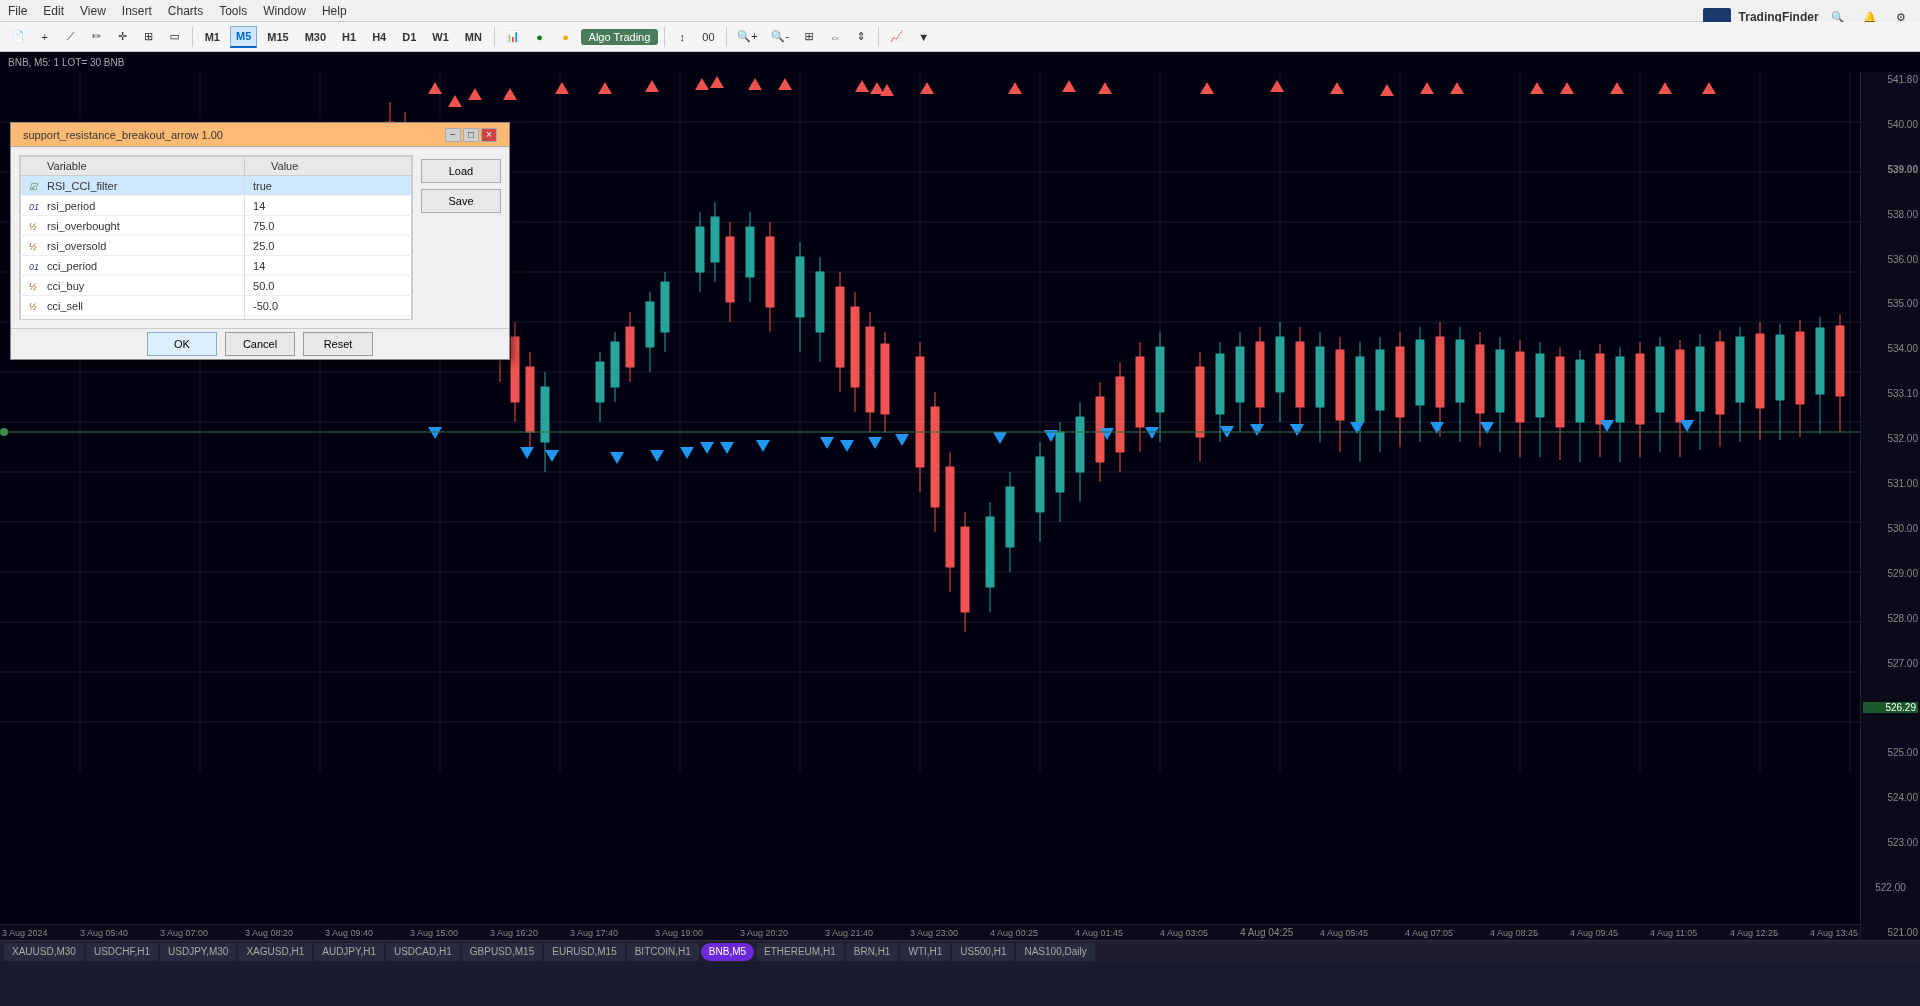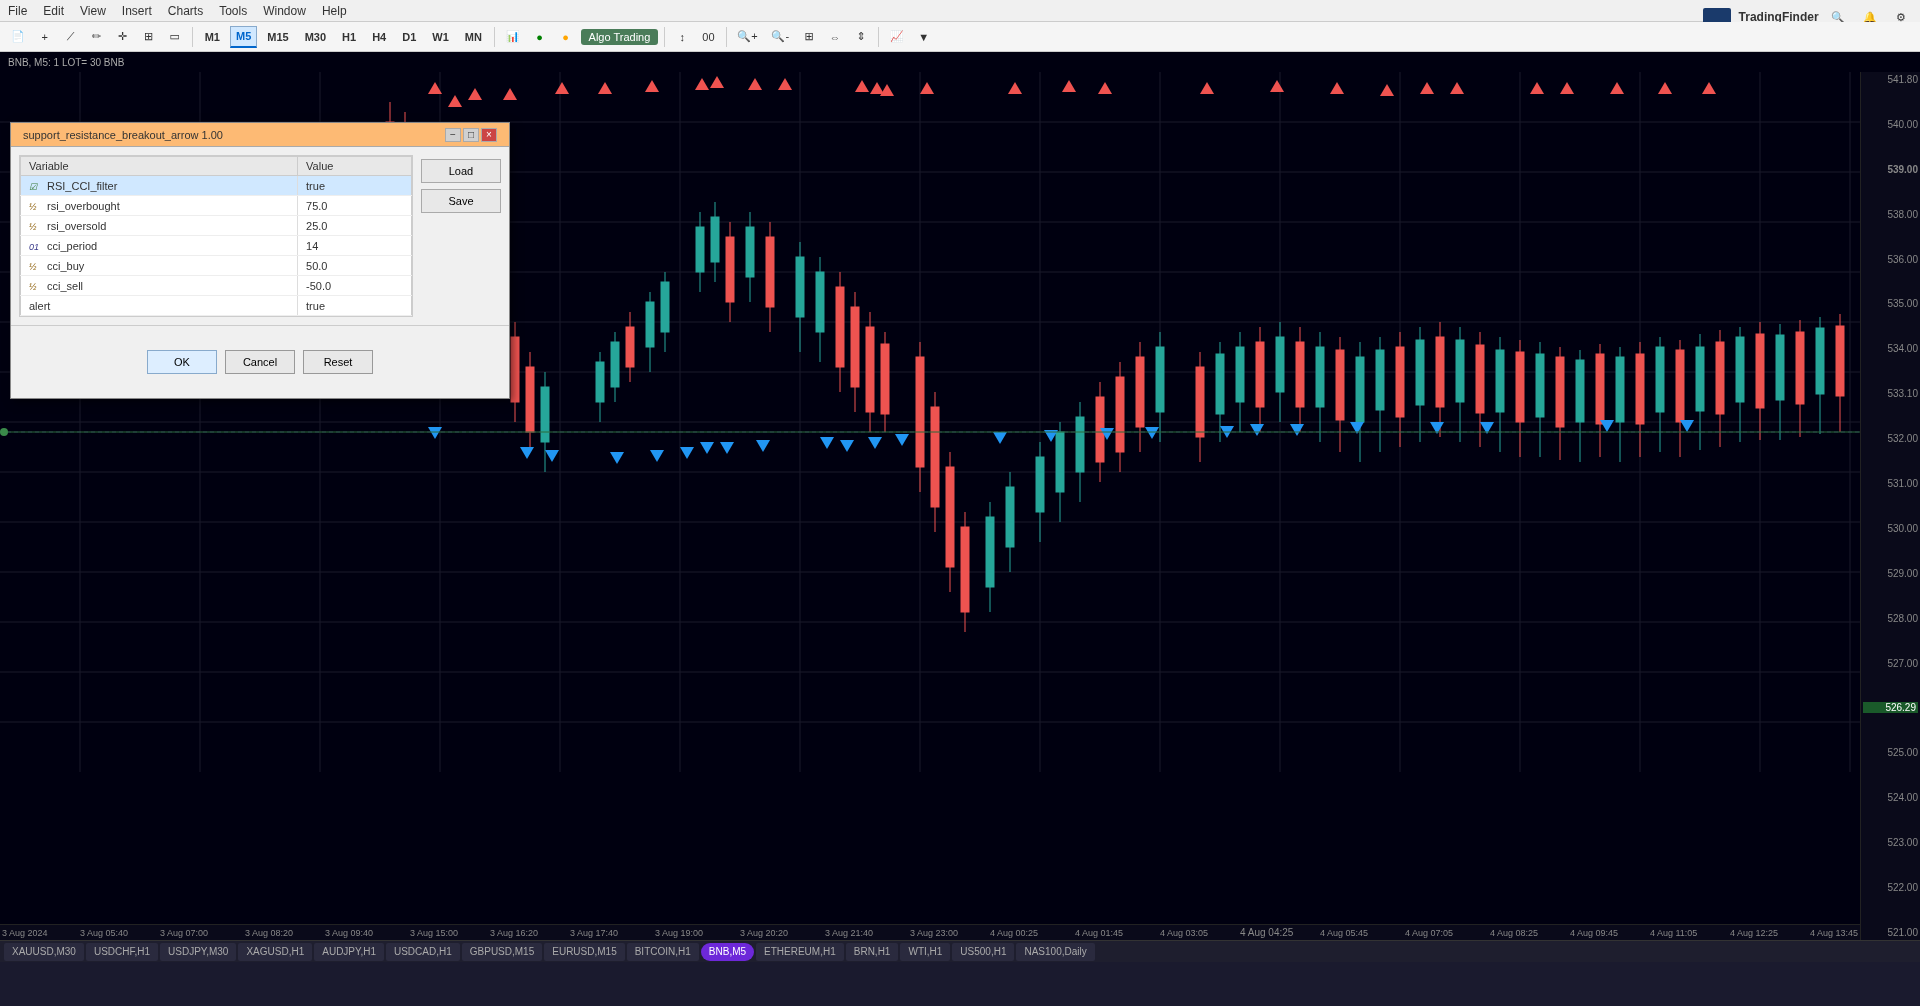--- a/index.html
+++ b/index.html
@@ -225,21 +225,21 @@
     
     .param-table {
       width: 100%;
       border-collapse: collapse;
       background: white;
       border: 1px solid #ccc;
       font-size: 11px;
     }
     .param-table th {
       background: #e8e8e8;
-      padding: 3px 8px;
+      padding: 3px 26px;
       text-align: left;
       border-bottom: 1px solid #ccc;
       border-right: 1px solid #ccc;
       font-weight: normal;
       color: #333;
     }
     .param-table td {
       padding: 2px 8px;
       border-bottom: 1px solid #eee;
       height: 20px;
@@ -279,21 +279,21 @@
       display: flex;
       align-items: center;
       justify-content: center;
     }
 
     
     .dialog-bottom-btns {
       display: flex;
       justify-content: center;
       gap: 8px;
-      padding: 24px;
+      padding: 3px;
       border-top: 1px solid #ccc;
     }
     .bottom-btn {
       width: 70px;
       height: 24px;
       background: #e8e8e8;
       border: 1px solid #999;
       cursor: pointer;
       font-size: 11px;
     }
@@ -755,21 +755,21 @@
     <span style="text-align:right;display:block;">532.00</span>
     <span style="text-align:right;display:block;">531.00</span>
     <span style="text-align:right;display:block;">530.00</span>
     <span style="text-align:right;display:block;">529.00</span>
     <span style="text-align:right;display:block;">528.00</span>
     <span style="text-align:right;display:block;">527.00</span>
     <span style="text-align:right;display:block;background:#1a5a2a;color:#fff;padding:0 2px;">526.29</span>
     <span style="text-align:right;display:block;">525.00</span>
     <span style="text-align:right;display:block;">524.00</span>
     <span style="text-align:right;display:block;">523.00</span>
-    <span style="text-align:right;display:block;">522.00</span>
+    <span style="text-align:center;display:block;">522.00</span>
     <span style="text-align:right;display:block;">521.00</span>
   </div>
 
   <div class="time-axis" style="position:absolute;bottom:22px;left:0;width:calc(100%-60px);height:16px;background:#0a0a1a;border-top:1px solid #222;overflow:hidden;">
     <span style="position:absolute;left:2px;font-size:9px;color:#888;">3 Aug 2024</span>
     <span style="position:absolute;left:80px;font-size:9px;color:#888;">3 Aug 05:40</span>
     <span style="position:absolute;left:160px;font-size:9px;color:#888;">3 Aug 07:00</span>
     <span style="position:absolute;left:245px;font-size:9px;color:#888;">3 Aug 08:20</span>
     <span style="position:absolute;left:325px;font-size:9px;color:#888;">3 Aug 09:40</span>
     <span style="position:absolute;left:410px;font-size:9px;color:#888;">3 Aug 15:00</span>
@@ -831,20 +831,24 @@
               <thead>
                 <tr>
                   <th>Variable</th>
                   <th>Value</th>
                 </tr>
               </thead>
               <tbody id="param-tbody">
               <tr class="selected">
                     <td><span class="var-icon bool">☑</span><span>RSI_CCI_filter</span></td>
                     <td>true</td>
+                  </tr>
+                  <tr>
+                    <td><span class="var-icon int">01</span><span>rsi_period</span></td>
+                    <td>14</td>
                   </tr>
                   <tr>
                     <td><span class="var-icon float">½</span><span>rsi_overbought</span></td>
                     <td>75.0</td>
                   </tr>
                   <tr>
                     <td><span class="var-icon float">½</span><span>rsi_oversold</span></td>
                     <td>25.0</td>
                   </tr>
                   <tr>

